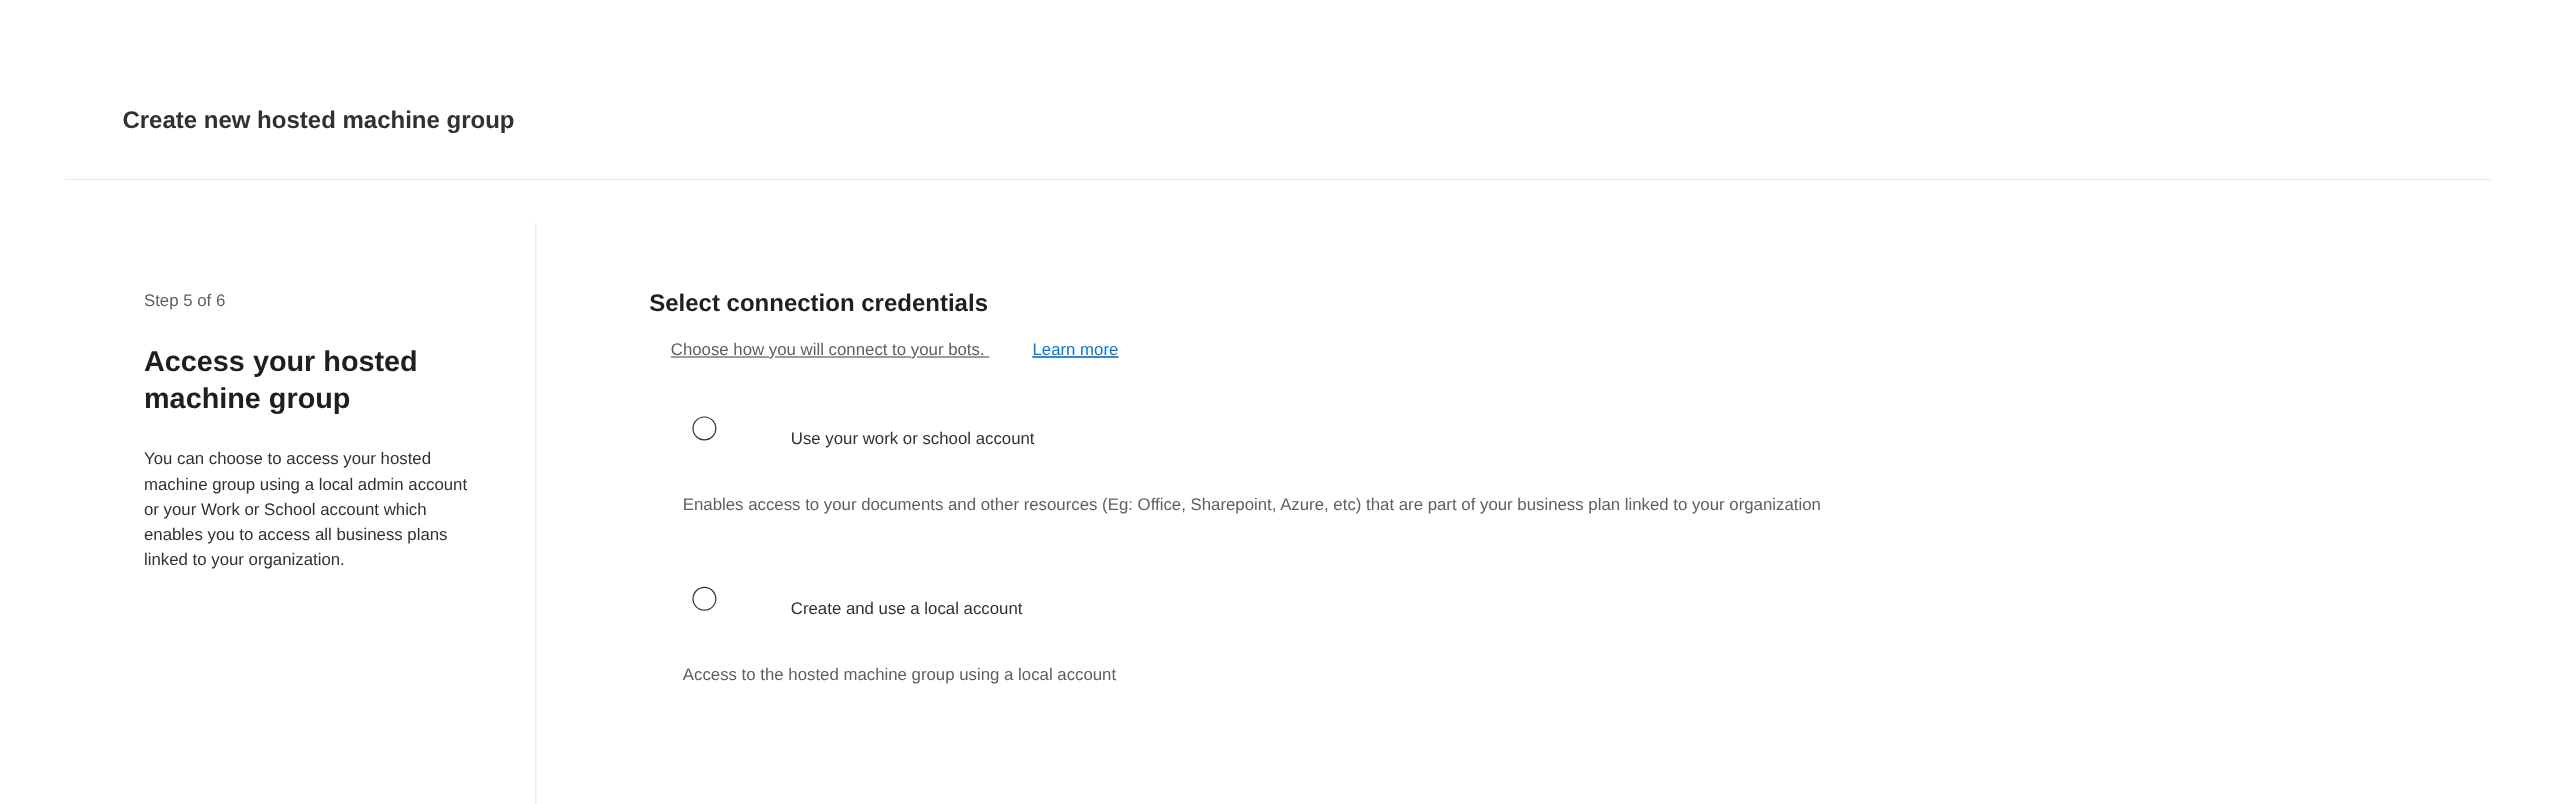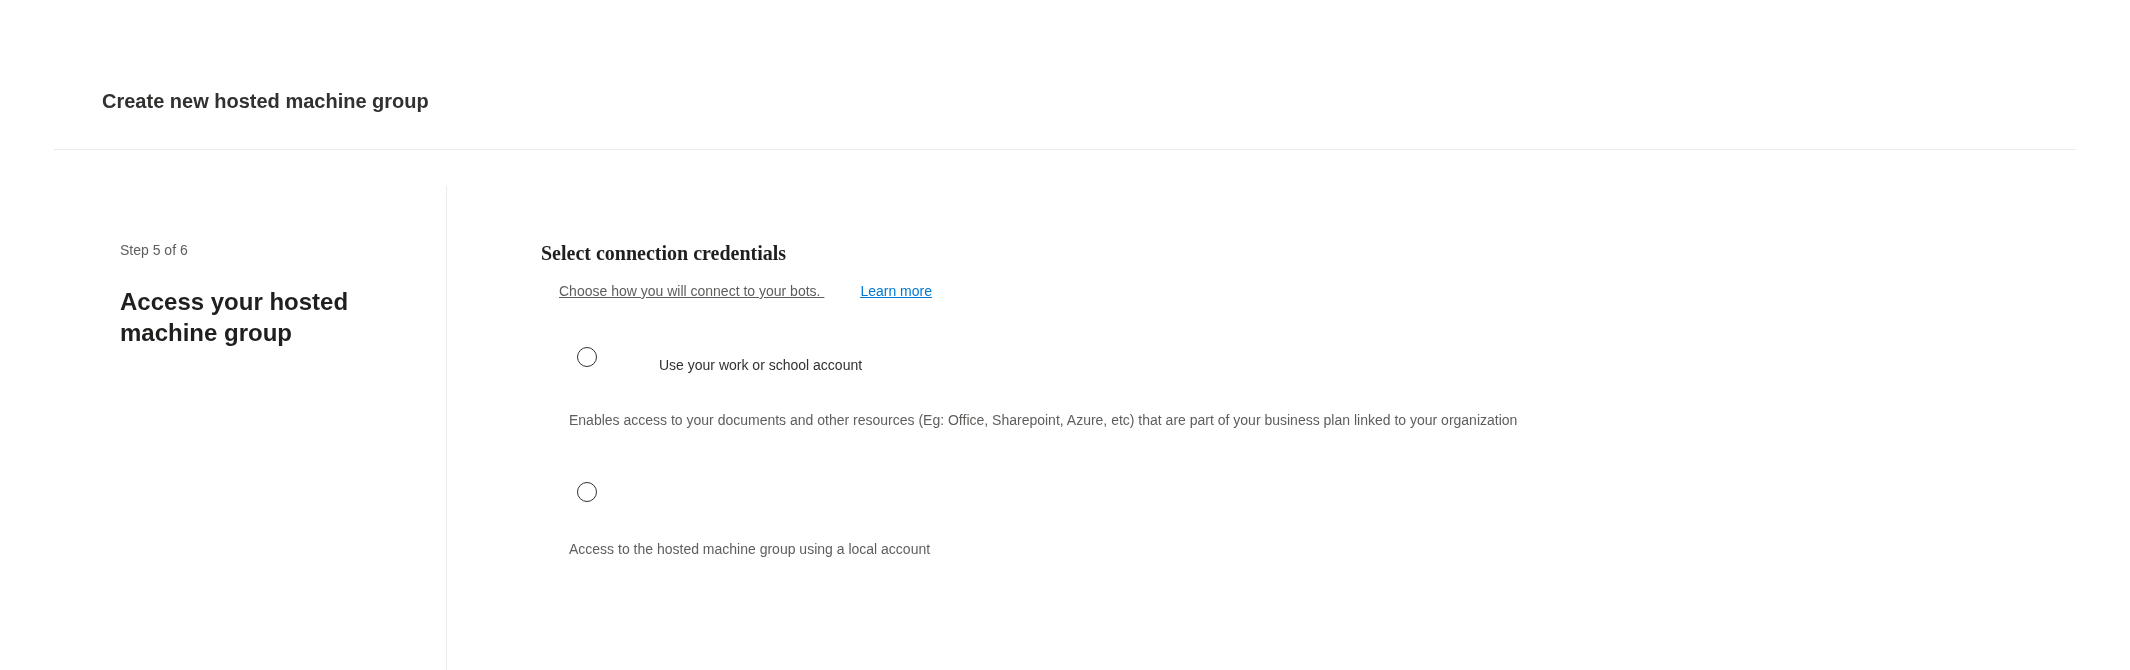--- a/index.html
+++ b/index.html
@@ -51,21 +51,20 @@
     }
     .main {
       flex: 1;
       padding: 38px 40px;
     }
     .main-heading {
       font-size: 20px;
       font-weight: 600;
       color: #201f1e;
       margin-bottom: 10px;
-      font-family: Liberation Serif, serif;
     }
     .main-subtext {
       font-size: 14px;
       color: #605e5c;
       margin-bottom: 40px;
       text-decoration: underline;
     }
     .learn-more {
       color: #0078d4;
       text-decoration: underline;
@@ -110,20 +109,21 @@
 <body>
 
 <div class="header">
   <div class="header-title">Create new hosted machine group</div>
 </div>
 
 <div class="layout">
   <aside class="sidebar">
     <div class="step-indicator">Step 5 of 6</div>
     <h1 class="sidebar-heading">Access your hosted machine group</h1>
+    <p class="sidebar-desc">You can choose to access your hosted machine group using a local admin account or your Work or School account which enables you to access all business plans linked to your organization.</p>
   </aside>
 
   <main class="main">
     <h2 class="main-heading">Select connection credentials</h2>
     <p class="main-subtext">
       <span>Choose how you will connect to your bots. </span><a class="learn-more">Learn more</a>
     </p>
 
     <div class="option-group">
       <div class="option-row">
@@ -131,17 +131,20 @@
         <div class="option-text">
           <label class="option-label">Use your work or school account</label>
         </div>
       </div>
       <div class="option-desc">Enables access to your documents and other resources (Eg: Office, Sharepoint, Azure, etc) that are part of your business plan linked to your organization</div>
     </div>
 
     <div class="option-group">
       <div class="option-row">
         <div class="radio-circle"></div>
+        <div class="option-text">
+          <label class="option-label">Create and use a local account</label>
+        </div>
       </div>
       <div class="option-desc">Access to the hosted machine group using a local account</div>
     </div>
   </main>
 </div>
 
 </body></html>

